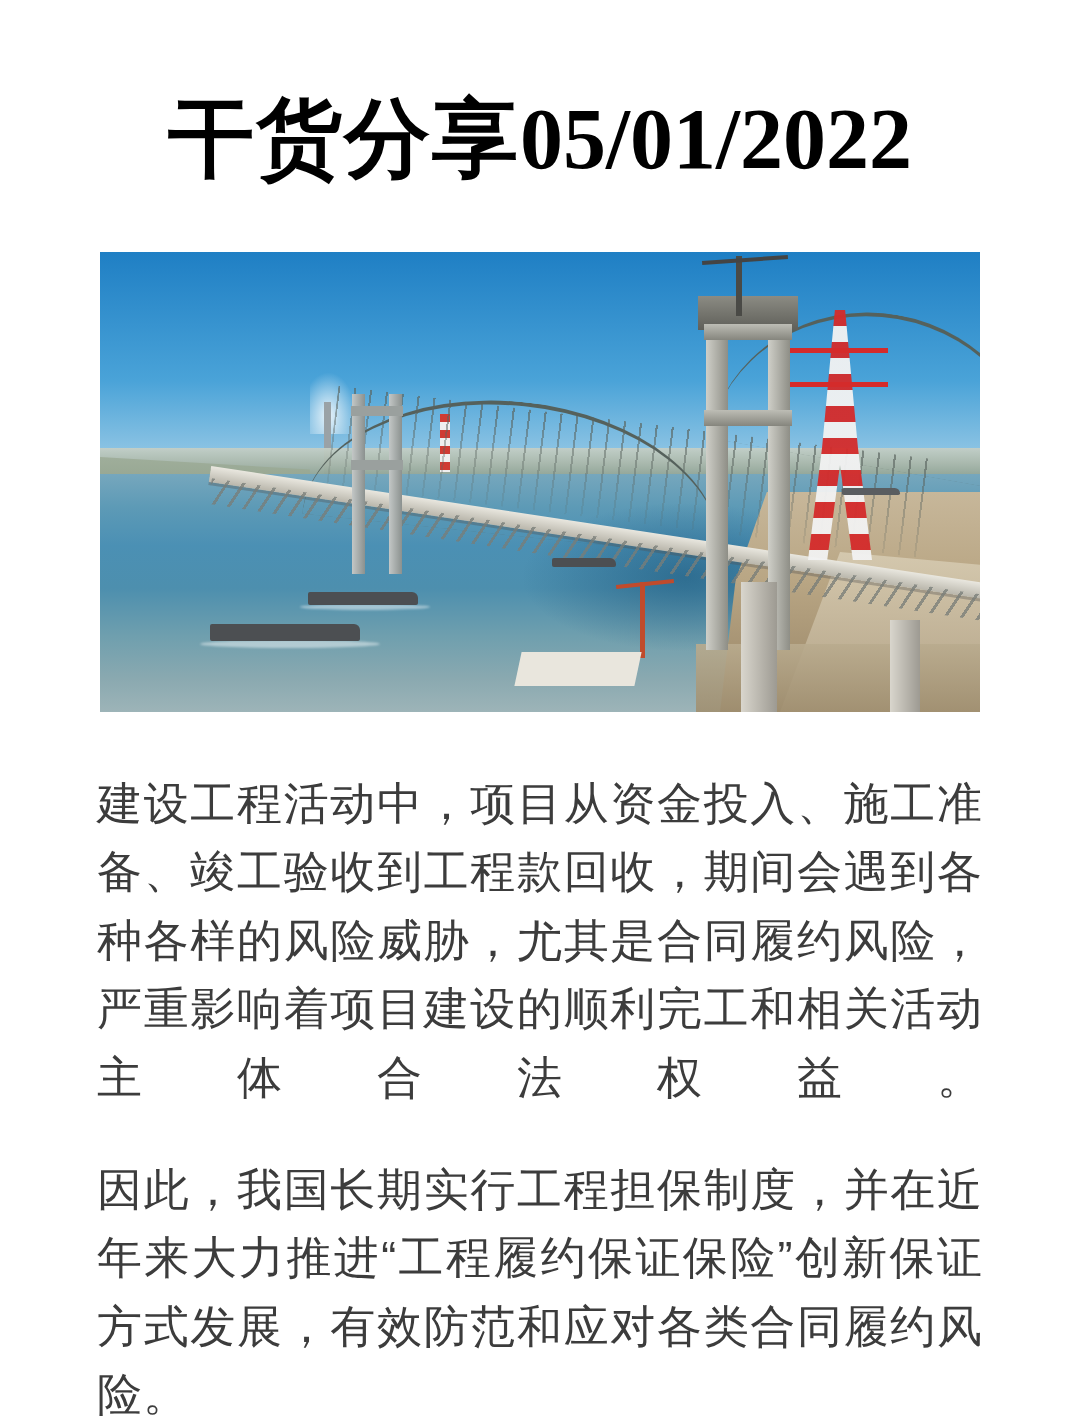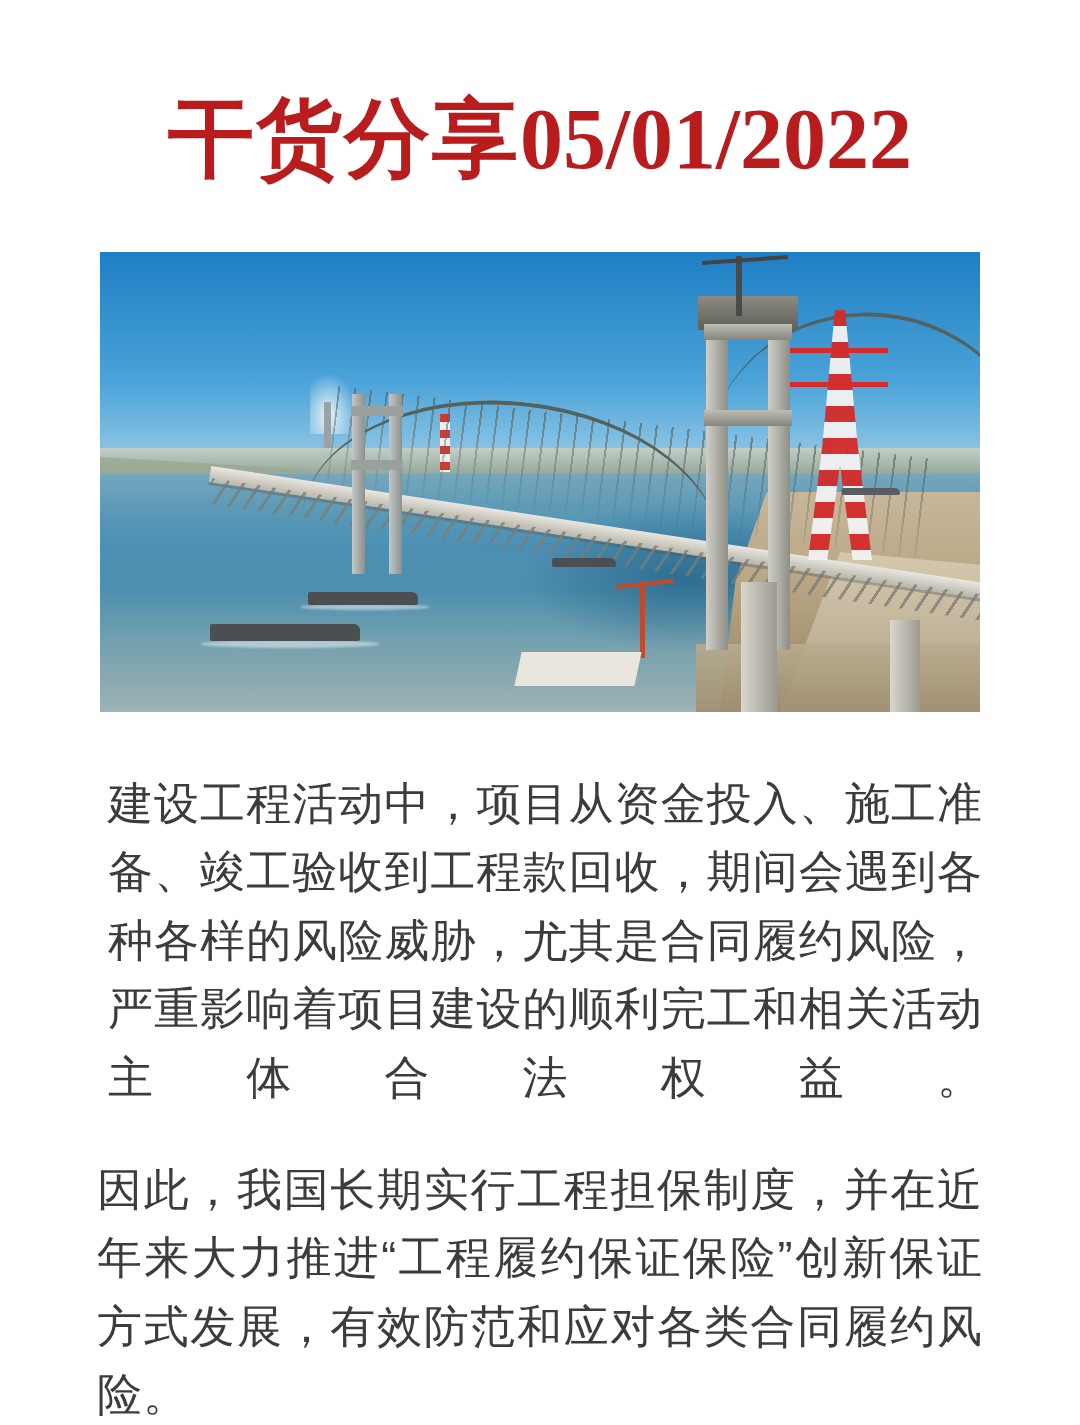--- a/index.html
+++ b/index.html
@@ -25,21 +25,21 @@
   .header {
     padding: 96px 0 0 0;
     text-align: center;
   }
   .headline {
     display: inline-block;
     font-family: "Liberation Serif", "DejaVu Serif", serif;
     font-weight: bold;
     font-size: 86px;
     line-height: 1;
-    color: #b91c1c;
+    color: #000000;
     letter-spacing: 0px;
     white-space: nowrap;
   }
   .headline .cn {
     letter-spacing: 2px;
   }
   .headline .date {
     font-family: "Liberation Serif", "DejaVu Serif", serif;
     letter-spacing: 0px;
   }
@@ -368,21 +368,20 @@
     font-size: 45px;
     line-height: 1.52;
     text-align: justify;
     text-align-last: left;
     letter-spacing: 1px;
     margin: 0 0 44px 0;
   }
   .para.p1 {
     text-align: justify;
     text-align-last: justify;
-    margin-left: 11px;
   }
   .para:last-child { margin-bottom: 0; }
 </style>
 </head>
 <body>
 
 <div class="page">
 
   <div class="header">
     <div class="headline">

